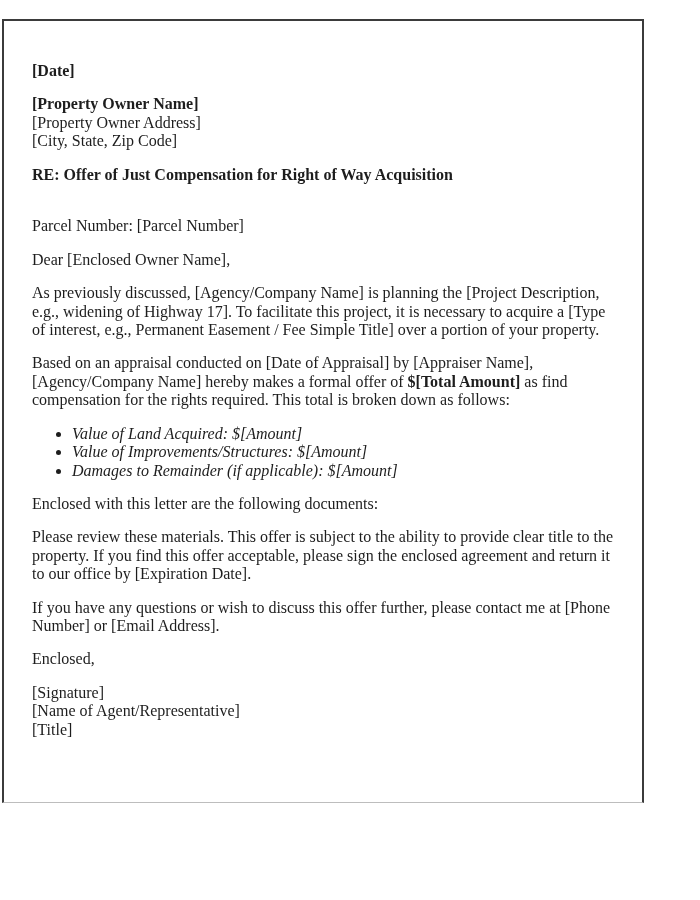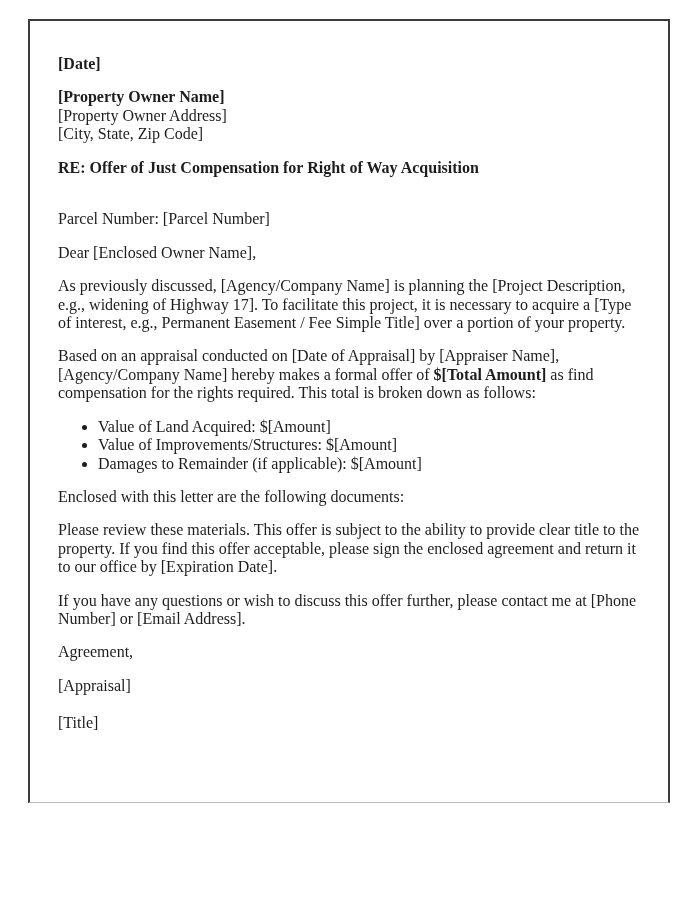--- a/index.html
+++ b/index.html
@@ -11,43 +11,44 @@
     position: relative;
     width: 700px;
     height: 900px;
     background: #ffffff;
     overflow: hidden;
     font-family: "Liberation Serif", "DejaVu Serif", serif;
     color: #1d1d1d;
   }
   .letter-frame {
     position: absolute;
-    left: 28px;
+    left: 2px;
     top: 19px;
     width: 642px;
     height: 784px;
     box-sizing: border-box;
     border: 2px solid #3b3b3b;
     border-bottom: 1px solid #bdbdbd;
-    padding: 19px 28px 0 28px;
+    padding: 26px 28px 0 28px;
     overflow: hidden;
     font-size: 16px;
     line-height: 18.4px;
   }
   .letter-frame p {
     margin: 15px 0;
   }
   .letter-frame ul {
     margin: 15px 0;
     padding-left: 40px;
     list-style-type: disc;
   }
   .letter-frame li {
     margin: 0;
     padding: 0;
+    font-style: italic;
   }
   .bold, strong {
     font-weight: bold;
   }
 </style>
 </head>
 <body>
 
 <div class="page">
   <div class="letter-frame">
@@ -79,22 +80,22 @@
       <li>Damages to Remainder (if applicable): $[Amount]</li>
     </ul>
 
     <p>Enclosed with this letter are the following documents:</p>
 
 
     <p>Please review these materials. This offer is subject to the ability to provide clear title to the property. If you find this offer acceptable, please sign the enclosed agreement and return it to our office by [Expiration Date].</p>
 
     <p>If you have any questions or wish to discuss this offer further, please contact me at [Phone Number] or [Email Address].</p>
 
-    <p>Agreement,</p>
+    <p>Enclosed,</p>
 
     <p>
-      <span>[Appraisal]</span><br>
-      <br>
+      <span>[Signature]</span><br>
+      <span>[Name of Agent/Representative]</span><br>
       <span>[Title]</span>
     </p>
 
   </div>
 </div>
 
 </body></html>

